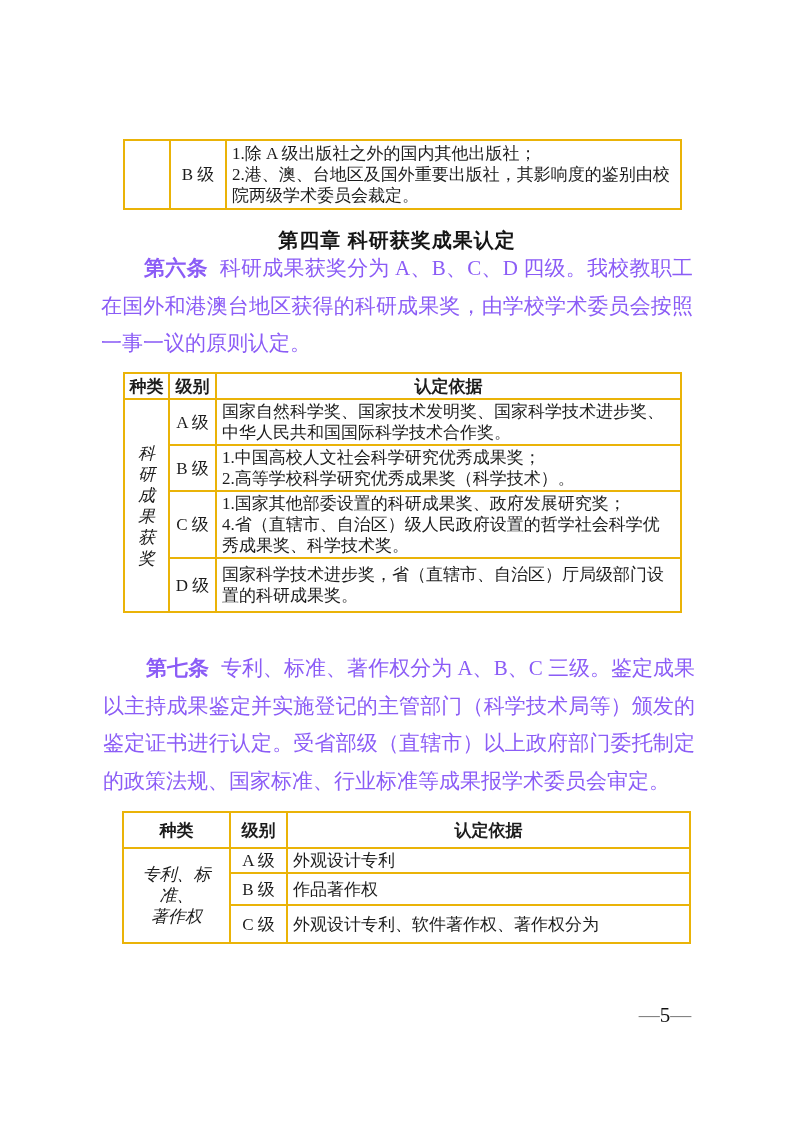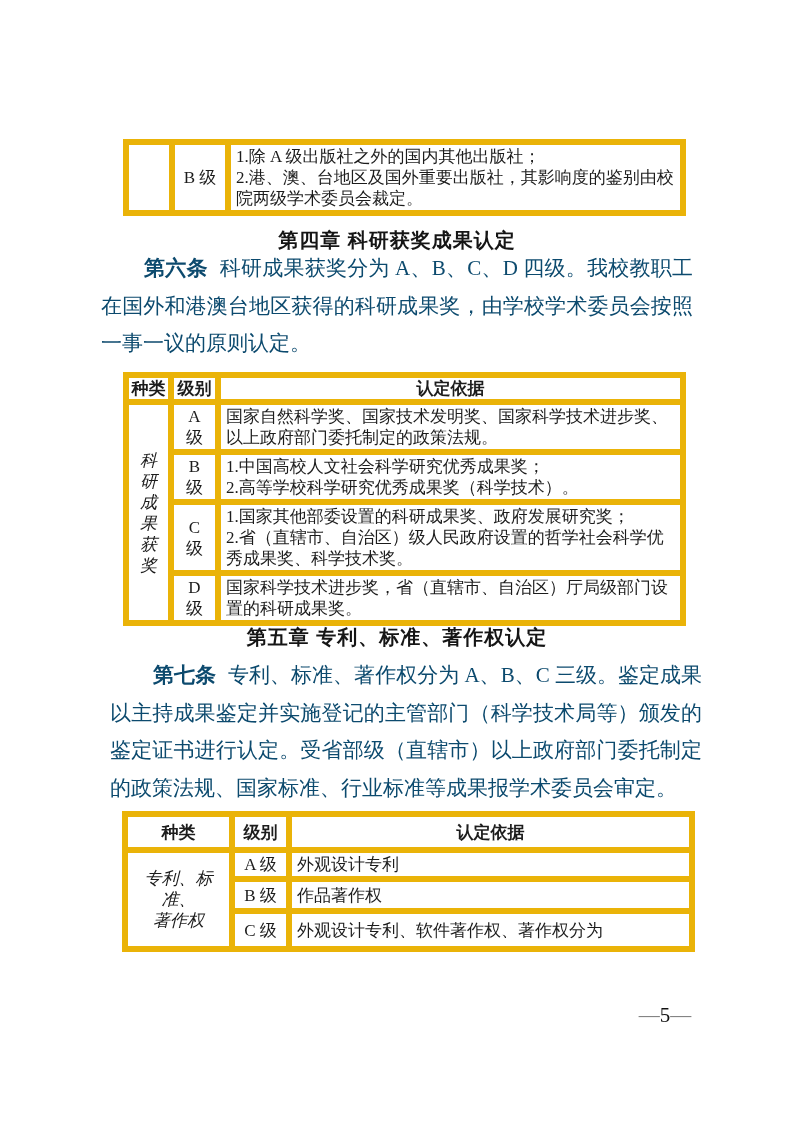--- a/index.html
+++ b/index.html
@@ -12,21 +12,21 @@
     color:#1c1c1c;
     overflow:hidden;
   }
   
   table.doc-table{
     border-collapse:collapse;
     table-layout:fixed;
     position:absolute;
   }
   table.doc-table td, table.doc-table th{
-    border:6px solid #eab308;
+    border:2px solid #eab308;
     font-size:17px;
     line-height:21px;
     padding:1px 5px;
     vertical-align:middle;
     overflow:hidden;
   }
   table.doc-table th{
     font-family:"Liberation Sans", sans-serif;
     font-weight:bold;
     text-align:center;
@@ -54,21 +54,21 @@
     letter-spacing:1px;
   }
   
   .article-para{
     position:absolute;
     left:101px;width:592px;
     font-size:21px;
     line-height:37.5px;
     text-align:justify;
     text-indent:43px;
-    color:#0c4a6e;
+    color:#8b5cf6;
   }
   .article-label{
     font-weight:bold;
     margin-right:12px;
   }
   
   .page-number{
     position:absolute;
     top:1003px;left:615px;width:100px;
     text-align:center;
@@ -113,42 +113,41 @@
         <tr style="height:26px;">
       <th>种类</th>
       <th>级别</th>
       <th>认定依据</th>
     </tr>
     <tr style="height:46px;">
       <td class="cat-cell" rowspan="4">科研
 成果
 获奖</td>
       <td class="c-center">A 级</td>
-      <td class="c-left multiline">国家自然科学奖、国家技术发明奖、国家科学技术进步奖、以上政府部门委托制定的政策法规。</td>
+      <td class="c-left multiline">国家自然科学奖、国家技术发明奖、国家科学技术进步奖、中华人民共和国国际科学技术合作奖。</td>
     </tr>
     <tr style="height:41px;">
       <td class="c-center">B 级</td>
       <td class="c-left multiline">1.中国高校人文社会科学研究优秀成果奖；
 2.高等学校科学研究优秀成果奖（科学技术）。</td>
     </tr>
     <tr style="height:63px;">
       <td class="c-center">C 级</td>
       <td class="c-left multiline">1.国家其他部委设置的科研成果奖、政府发展研究奖；
-2.省（直辖市、自治区）级人民政府设置的哲学社会科学优秀成果奖、科学技术奖。</td>
+4.省（直辖市、自治区）级人民政府设置的哲学社会科学优秀成果奖、科学技术奖。</td>
     </tr>
-    <tr style="height:46px;">
+    <tr style="height:54px;">
       <td class="c-center">D 级</td>
       <td class="c-left multiline">国家科学技术进步奖，省（直辖市、自治区）厅局级部门设置的科研成果奖。</td>
     </tr>
   </tbody>
     </table>
 
-  <div class="chapter-heading" style="top:624px;">第五章  专利、标准、著作权认定</div>
 
-  <p class="article-para" style="top:648px;margin:9px;"><span class="article-label">第七条</span><span>专利、标准、著作权分为 A、B、C 三级。鉴定成果以主持成果鉴定并实施登记的主管部门（科学技术局等）颁发的鉴定证书进行认定。受省部级（直辖市）以上政府部门委托制定的政策法规、国家标准、行业标准等成果报学术委员会审定。</span></p>
+  <p class="article-para" style="top:648px;margin:2px;"><span class="article-label">第七条</span><span>专利、标准、著作权分为 A、B、C 三级。鉴定成果以主持成果鉴定并实施登记的主管部门（科学技术局等）颁发的鉴定证书进行认定。受省部级（直辖市）以上政府部门委托制定的政策法规、国家标准、行业标准等成果报学术委员会审定。</span></p>
 
   <table class="doc-table" style="top:811px;left:122px;width:567px;">
     <colgroup>
         <col style="width:107px">
         <col style="width:57px">
         <col style="width:403px">
       </colgroup>
     <tbody>
         <tr style="height:36px;">
       <th>种类</th>

